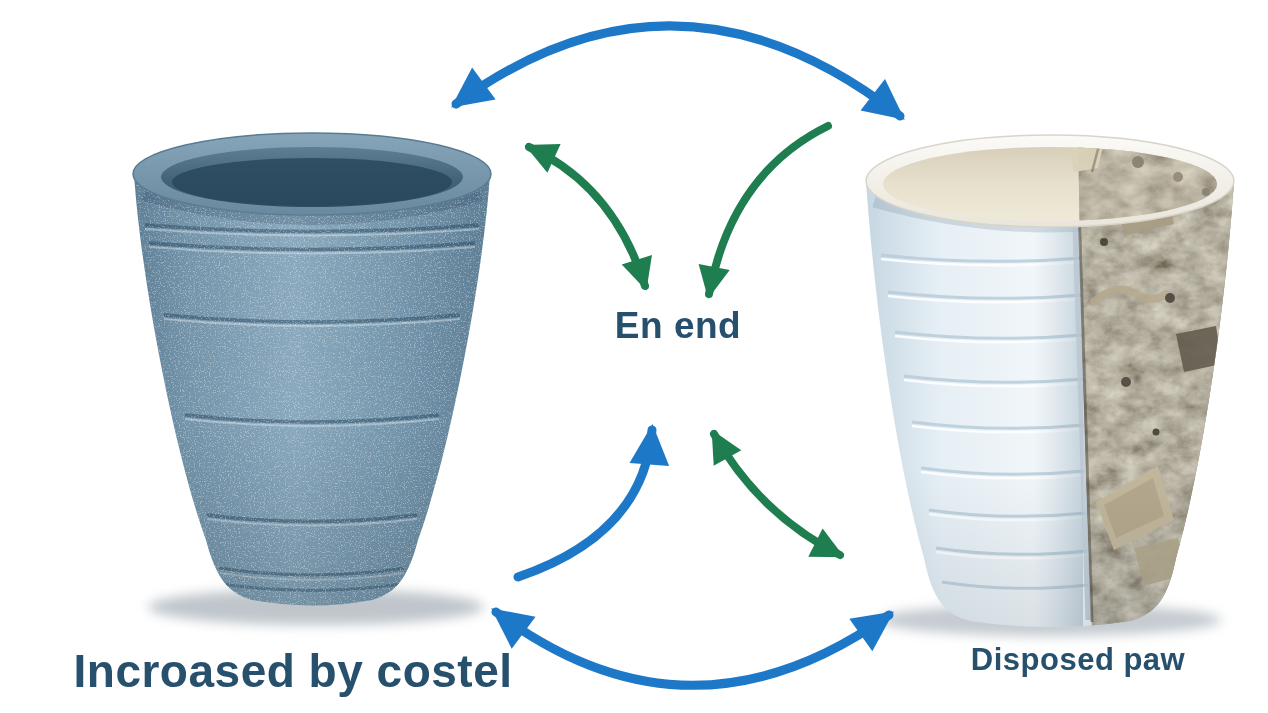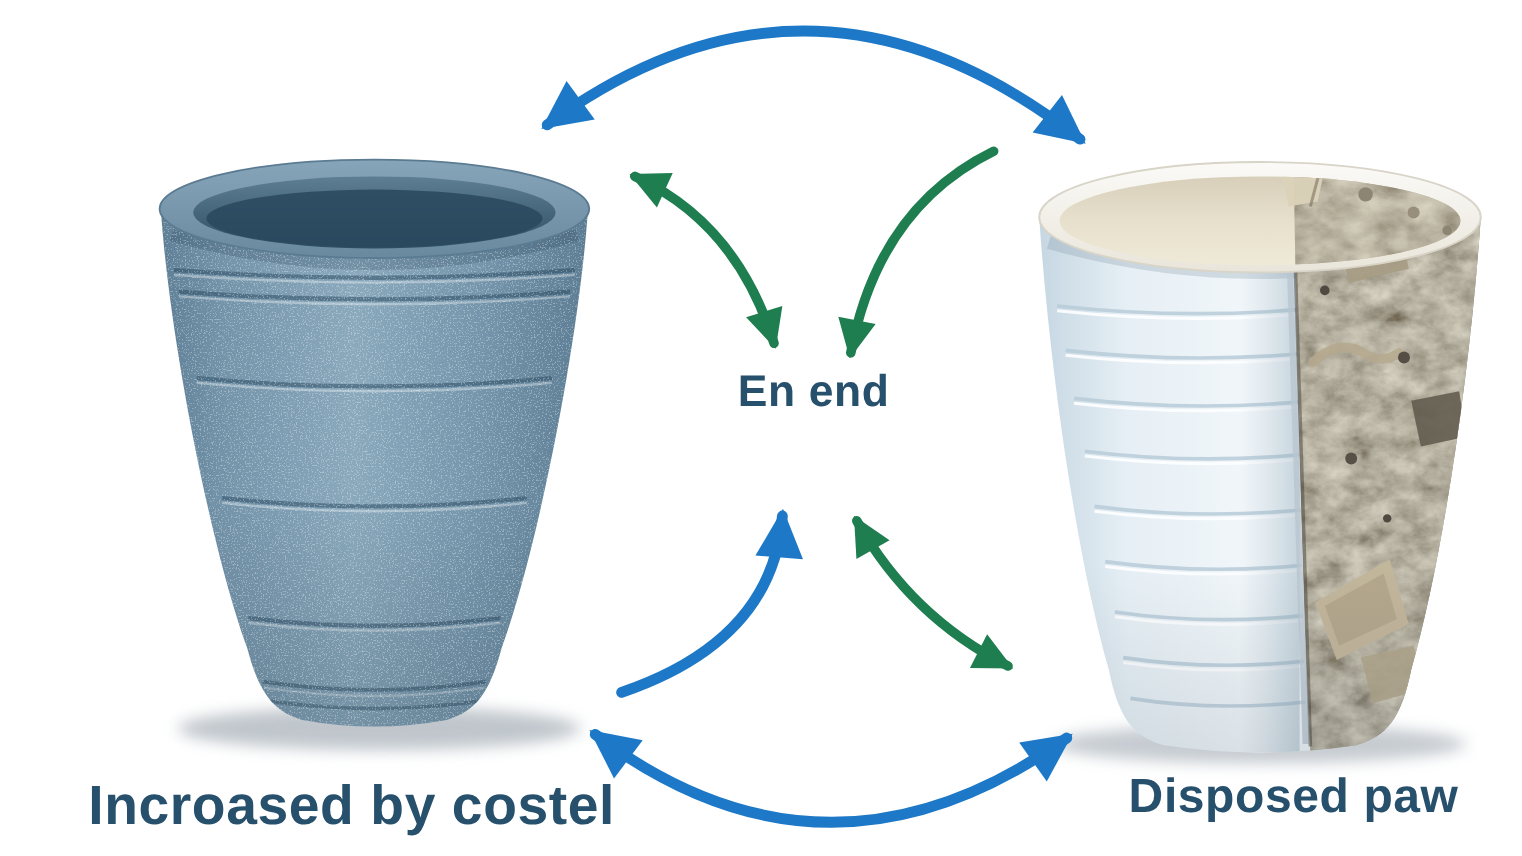--- a/index.html
+++ b/index.html
@@ -16,21 +16,21 @@
   .label{
     position:absolute;
     font-weight:700;
     color:var(--label-text,#27506d);
     text-align:center;
     letter-spacing:0.5px;
     white-space:nowrap;
   }
   .label-center{left:440px;top:302px;width:380px;font-size:37px;line-height:47px;}
   .label-left{left:20px;top:644px;width:450px;font-size:46px;}
-  .label-right{left:855px;top:642px;width:350px;font-size:40px;}
+  .label-right{left:855px;top:642px;width:350px;font-size:31px;}
   .arrow{fill:none;stroke-linecap:round;}
   .blue{stroke:var(--arrow-blue,#1d79c7);}
   .green{stroke:var(--arrow-green,#1f7e4f);}
   .mkb{fill:var(--arrow-blue,#1d79c7);}
   .mkg{fill:var(--arrow-green,#1f7e4f);}
 </style>
 </head>
 <body>
 
 <div class="canvas">

